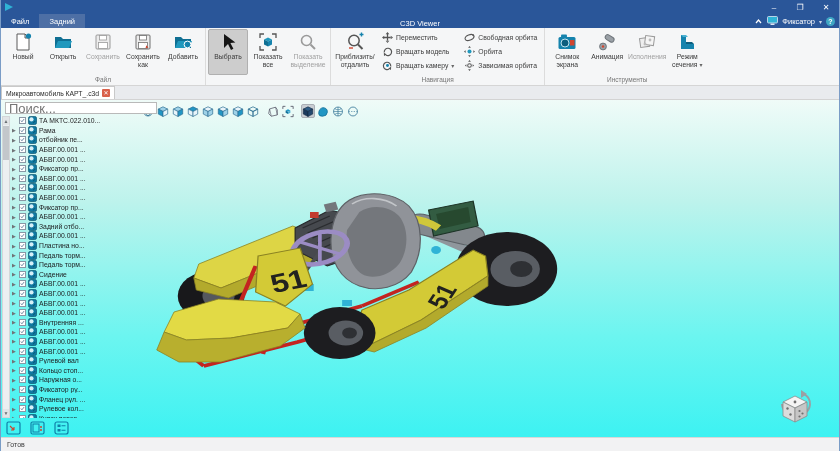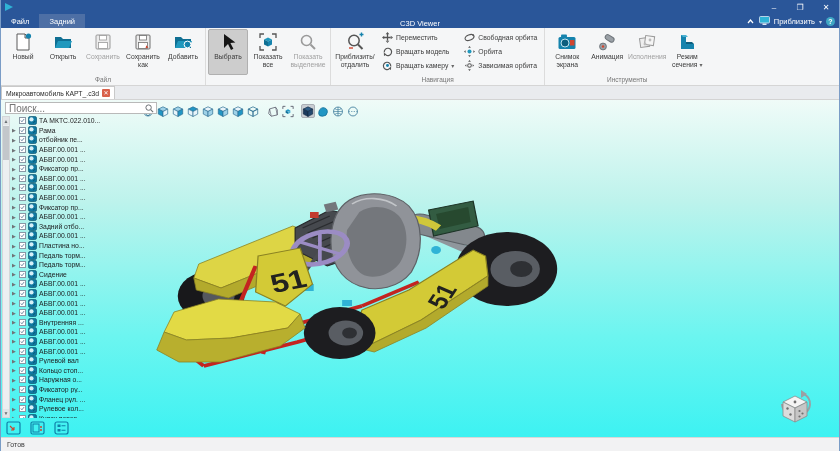--- a/index.html
+++ b/index.html
@@ -47,21 +47,21 @@
   .doc-close { width:8px; height:8px; background:#d9604a; color:#fff; font-size:6px; line-height:8px;
                text-align:center; border-radius:1px; }
 
   
   .client { position:relative; flex:1; overflow:hidden;
             background:linear-gradient(180deg,#f0fbf8 0%, #bdf3ec 30%, #6cf5f0 70%, #3df2f2 100%); }
   .scene { position:absolute; inset:0; width:100%; height:100%; }
 
   .search-wrap { position:absolute; left:4px; top:2px; width:152px; height:12px; background:#fff;
                  border:1px solid #b9b9b9; display:flex; align-items:center; }
-  .search-wrap input { flex:1; border:none; outline:none; font-size:10px; padding:0 3px; font-family:"Liberation Sans",sans-serif; color:#444; background:transparent; }
+  .search-wrap input { flex:1; border:none; outline:none; font-size:13px; padding:0 3px; font-family:"Liberation Sans",sans-serif; color:#444; background:transparent; }
   .search-wrap svg { margin-right:2px; }
 
   .vscroll { position:absolute; left:1px; top:16px; width:8px; height:302px; background:#eceff1; border:1px solid #d4d7d9; }
   .vs-arrow { height:8px; display:flex; align-items:center; justify-content:center; font-size:5px; color:#6b7074; background:#e2e5e7; }
   .vs-arrow.down { position:absolute; bottom:0; left:0; right:0; }
   .vs-thumb { position:absolute; top:9px; left:0; right:0; height:34px; background:#c3c7cb; }
 
   .tree { position:absolute; left:10px; top:16px; width:150px; height:302px; overflow:hidden; }
   .trow { display:flex; align-items:center; height:9.6px; gap:2px; }
   .texp { width:6px; font-size:5px; color:#707478; text-align:center; flex:0 0 auto; }
@@ -106,21 +106,21 @@
     <div class="tab">Файл</div>
     <div class="tab active">Задний</div>
     <div class="tabrow-right">
       <svg width="9" height="9" viewBox="0 0 9 9">
           <path d="M2 6l2.5-3L7 6" fill="none" stroke="#fff" stroke-width="1.2"></path>
         </svg>
       <svg width="11" height="10" viewBox="0 0 11 10">
           <rect x="0.5" y="0.5" width="10" height="6.5" rx="1" fill="#2fb3d6" stroke="#dce8f5" stroke-width="0.8"></rect>
           <rect x="3.5" y="7.5" width="4" height="1.5" fill="#dce8f5"></rect>
         </svg>
-      <span>Приблизить</span>
+      <span>Фиксатор</span>
       <span class="dd-arrow">▾</span>
       <span class="help-circle">?</span>
     </div>
   </div>
 
   <div class="ribbon">
 
     <div class="rgroup">
       <div class="g-body">
         <div class="bigbtn">

